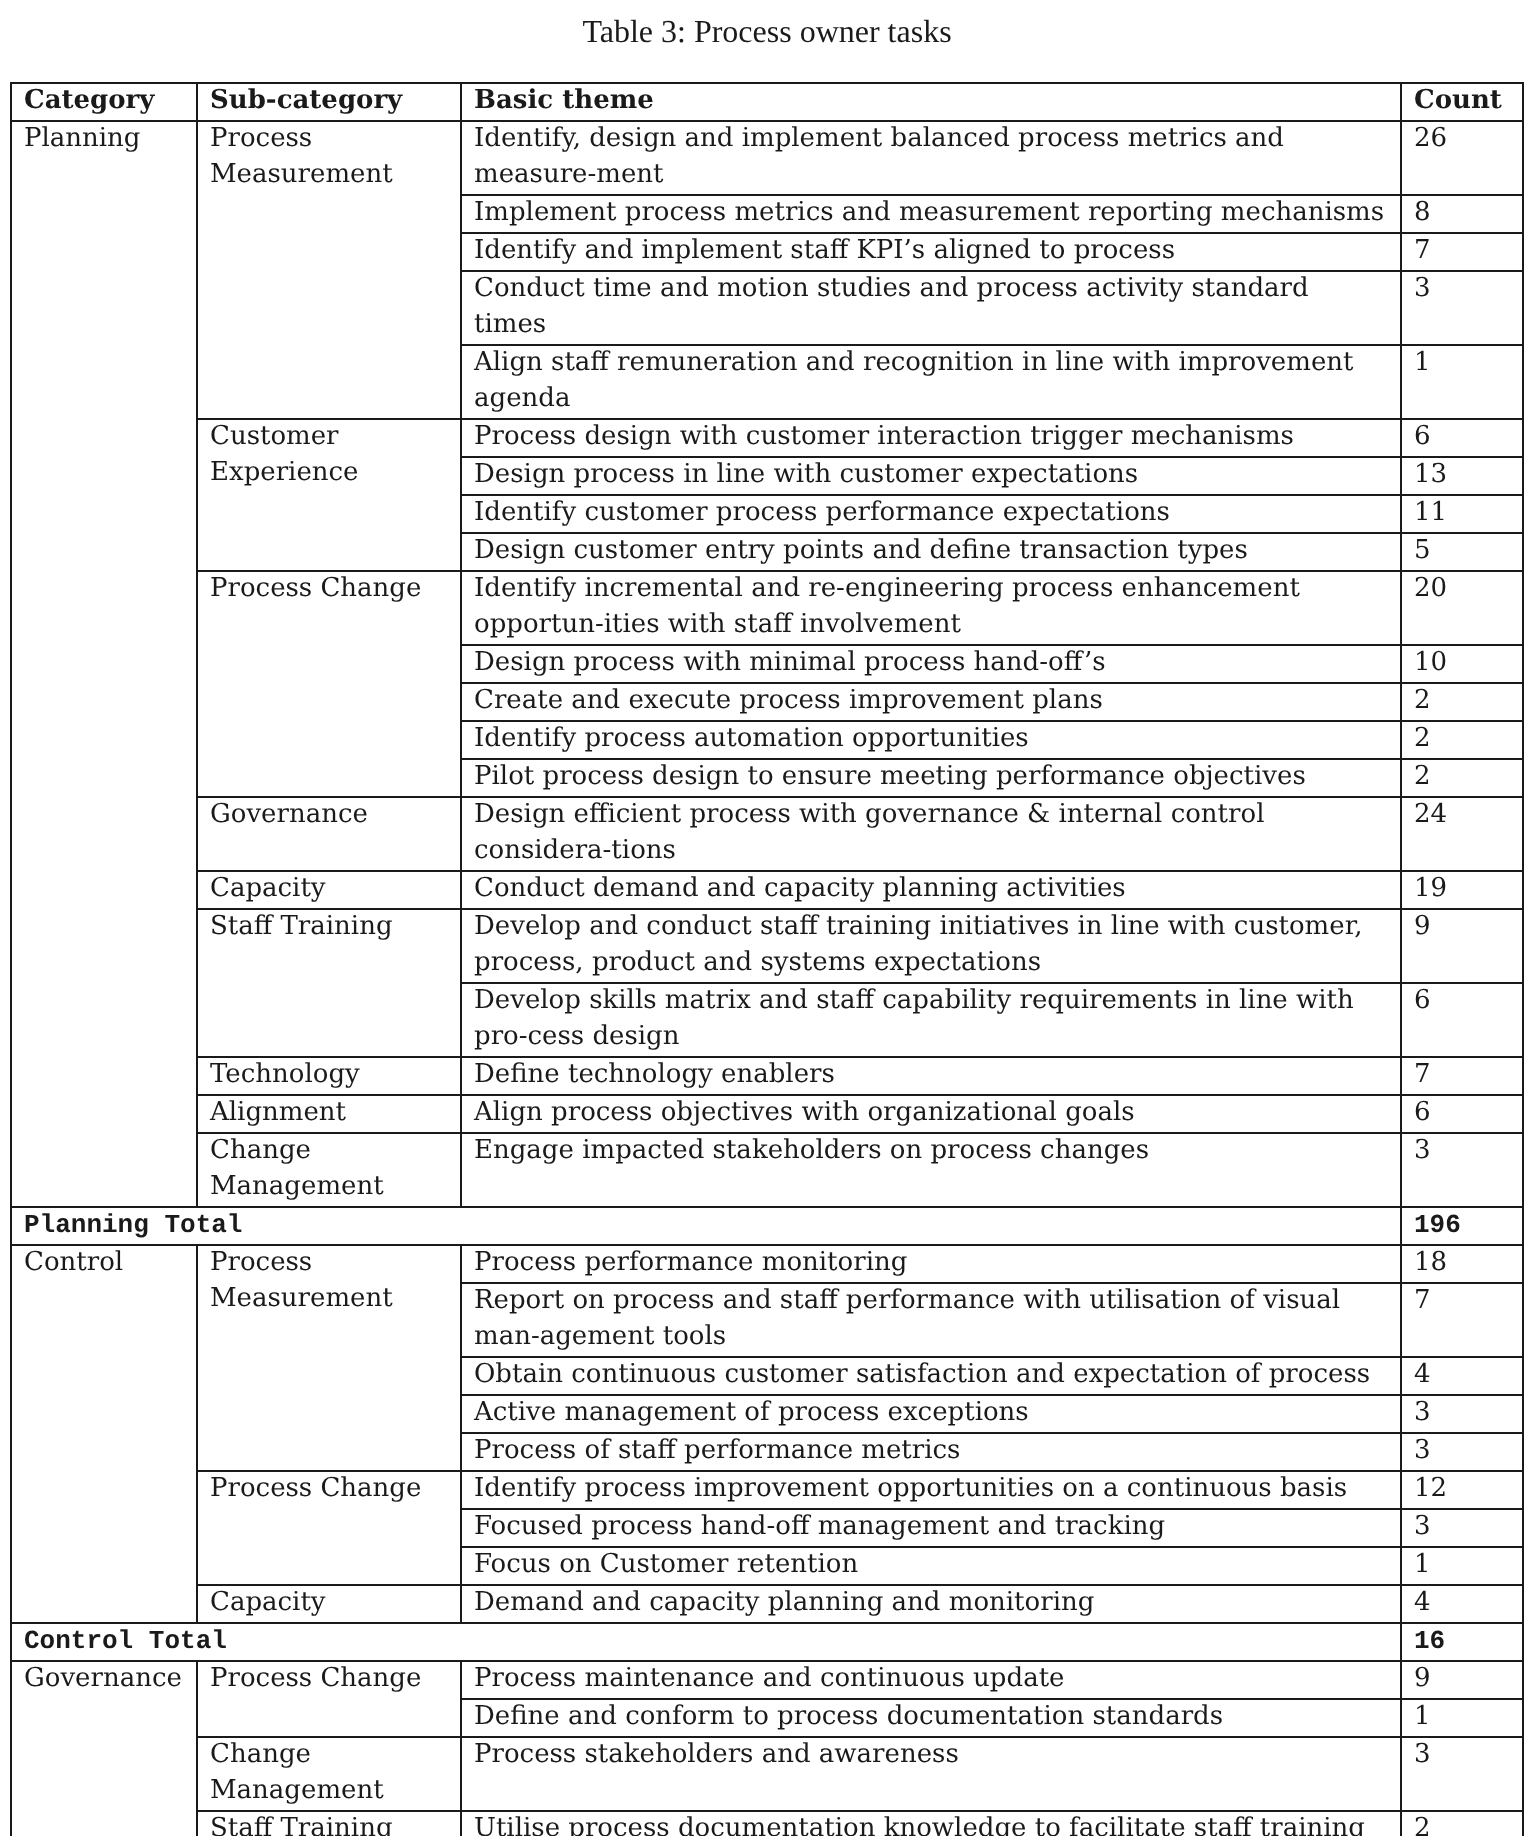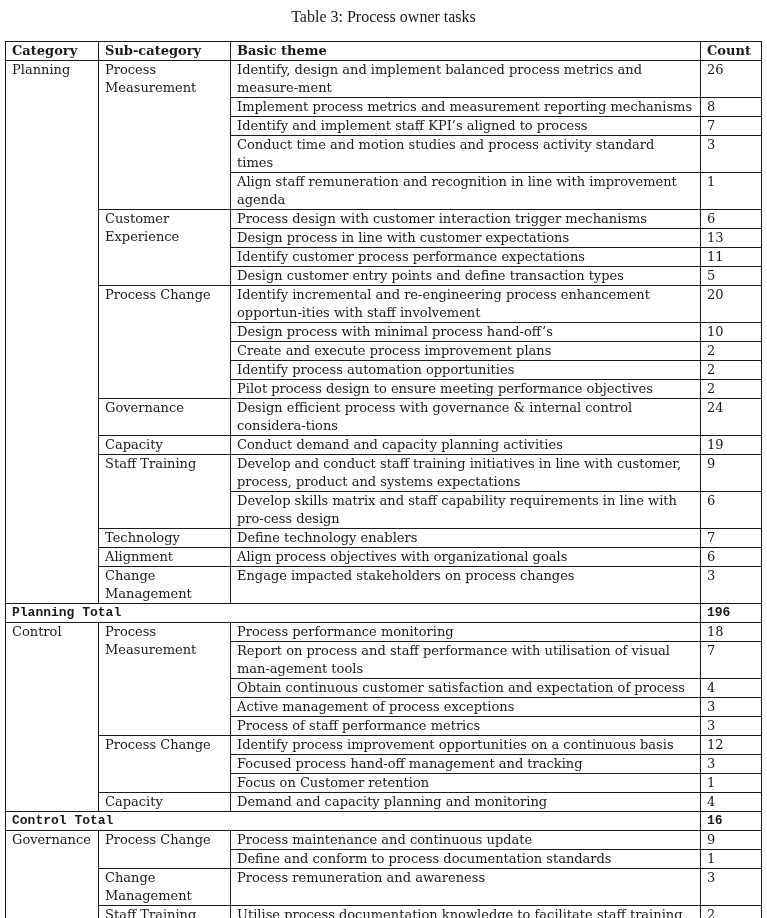--- a/index.html
+++ b/index.html
@@ -210,21 +210,21 @@
         <td rowspan="2" class="mid">Process Change</td>
         <td class="theme">Process maintenance and continuous update</td>
         <td class="count">9</td>
       </tr>
       <tr>
         <td class="theme">Define and conform to process documentation standards</td>
         <td class="count">1</td>
       </tr>
       <tr>
         <td rowspan="1" class="">Change Management</td>
-        <td class="theme">Process remuneration and awareness</td>
+        <td class="theme">Process stakeholders and awareness</td>
         <td class="count">3</td>
       </tr>
       <tr>
         <td rowspan="1" class="">Staff Training</td>
         <td class="theme">Utilise process documentation knowledge to facilitate staff training</td>
         <td class="count">2</td>
       </tr>
     </tbody>
 </table>
 

